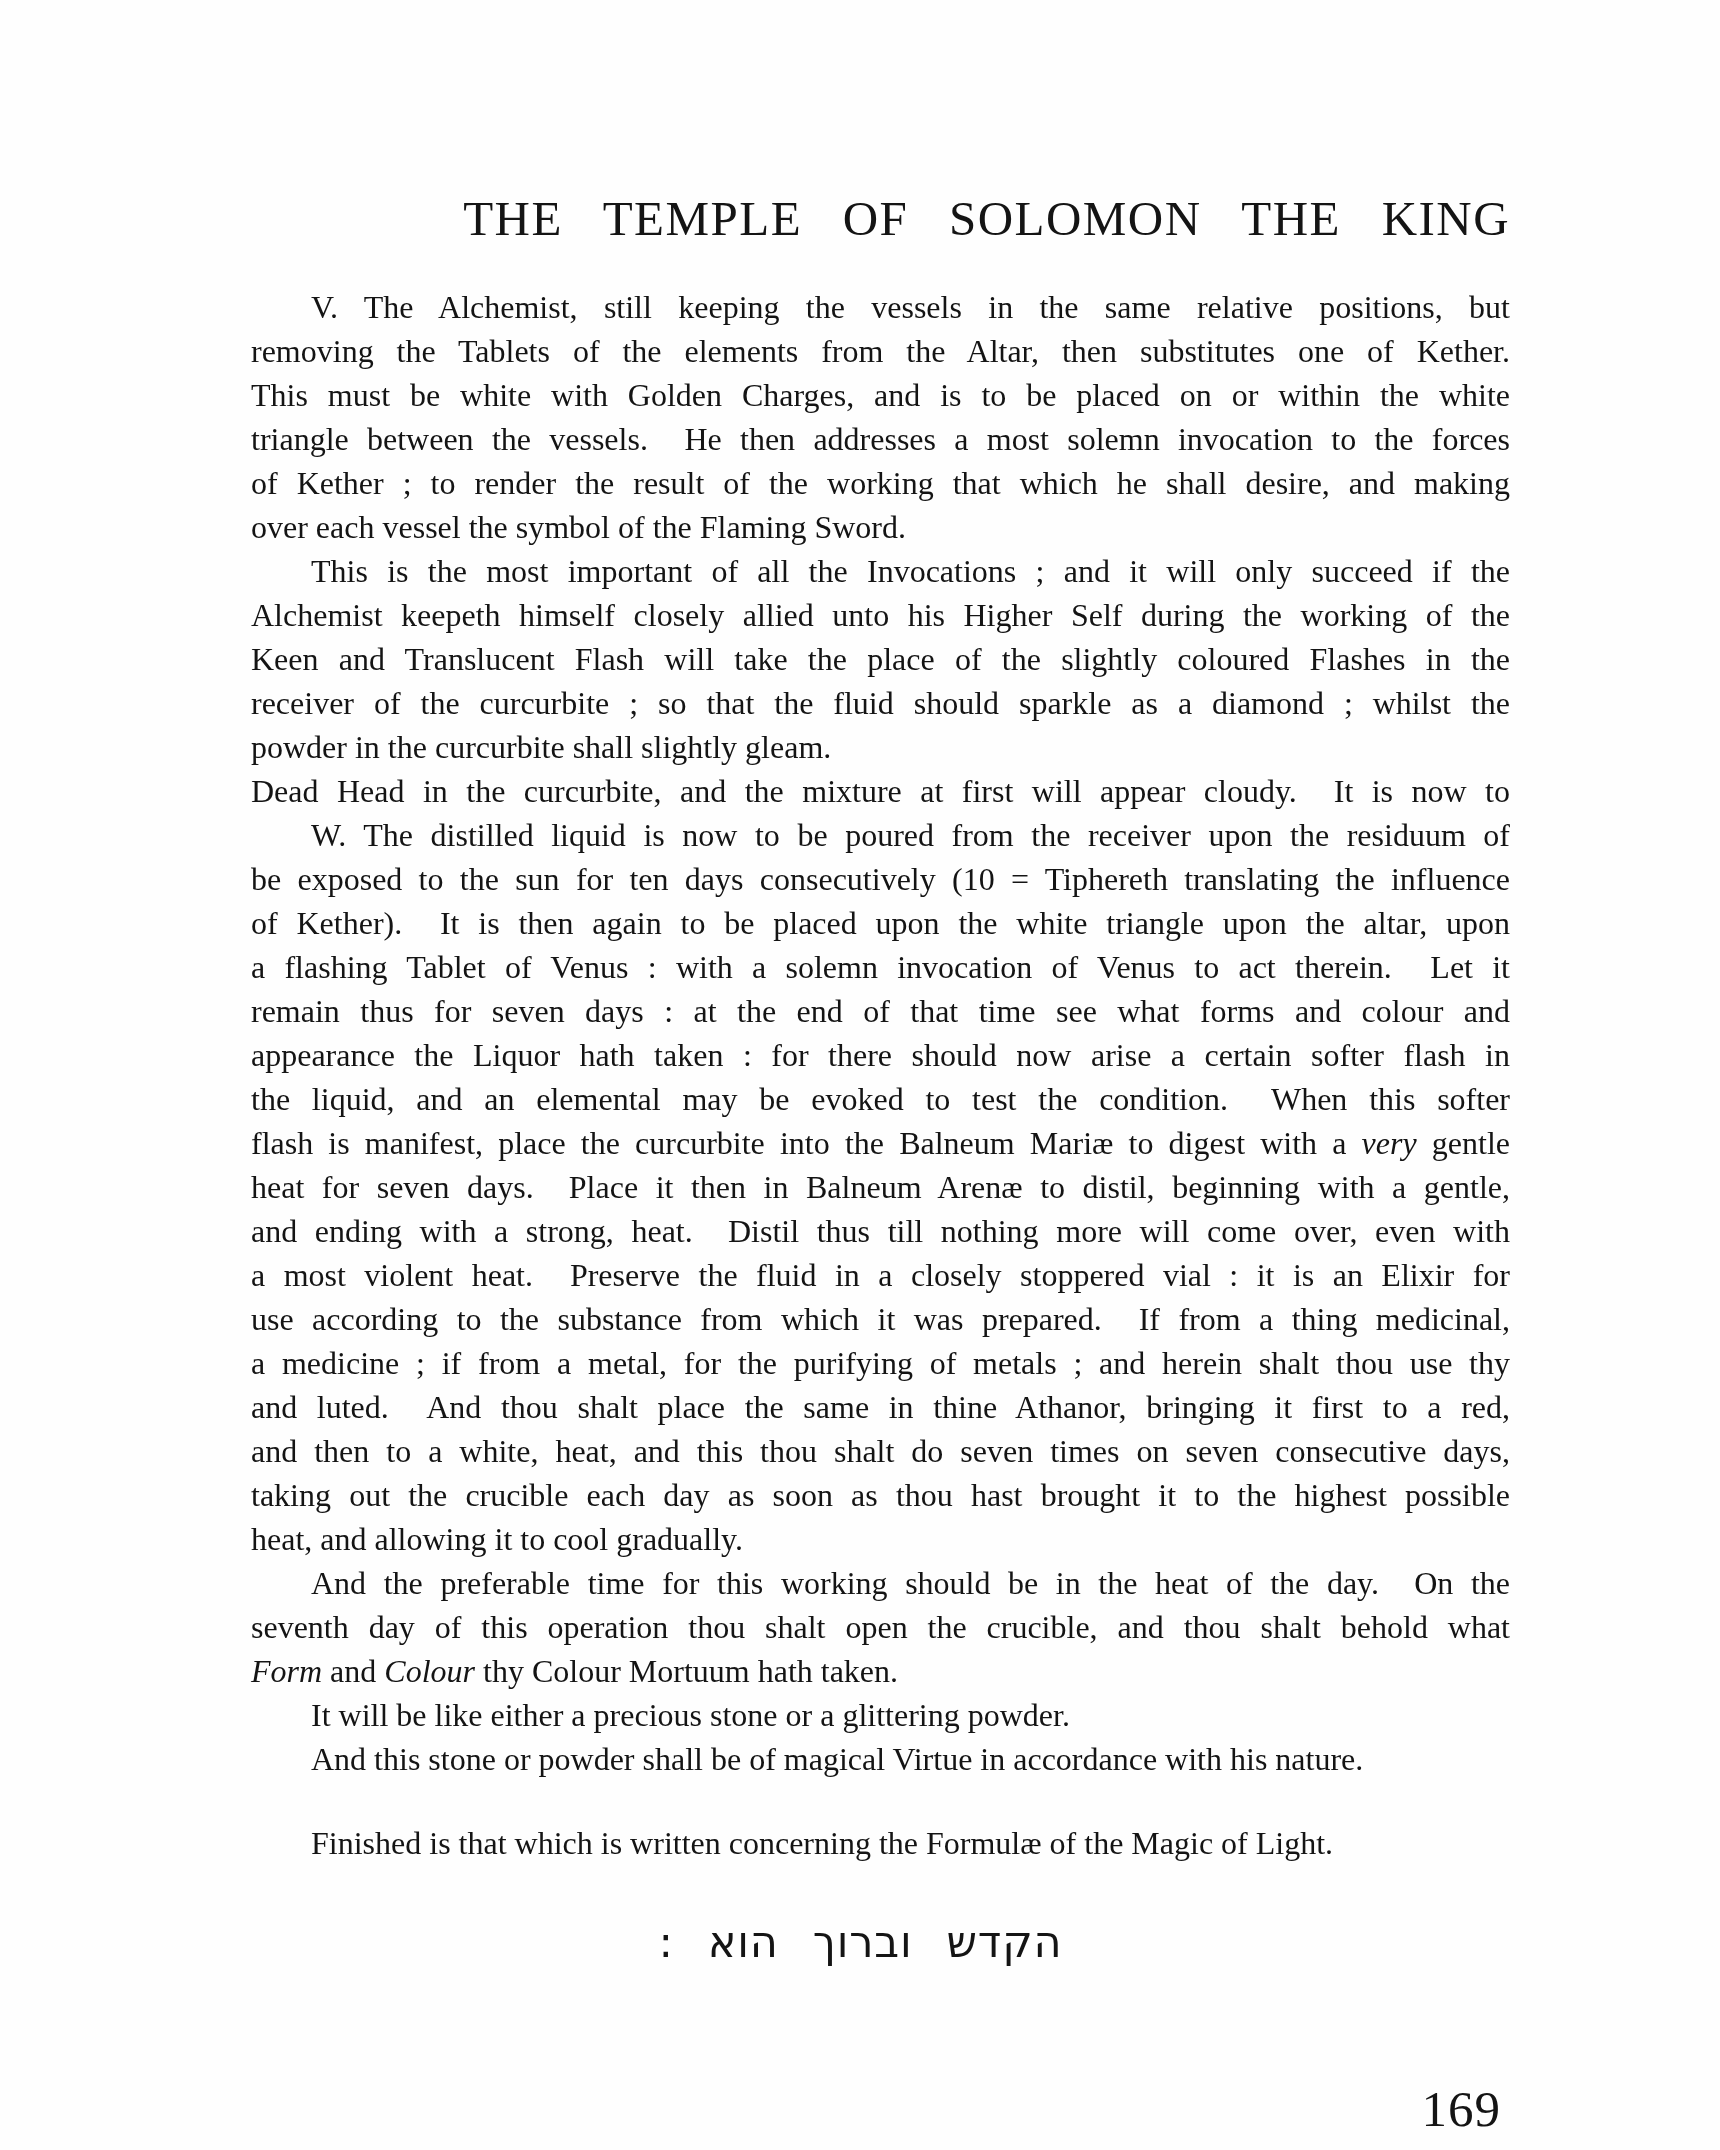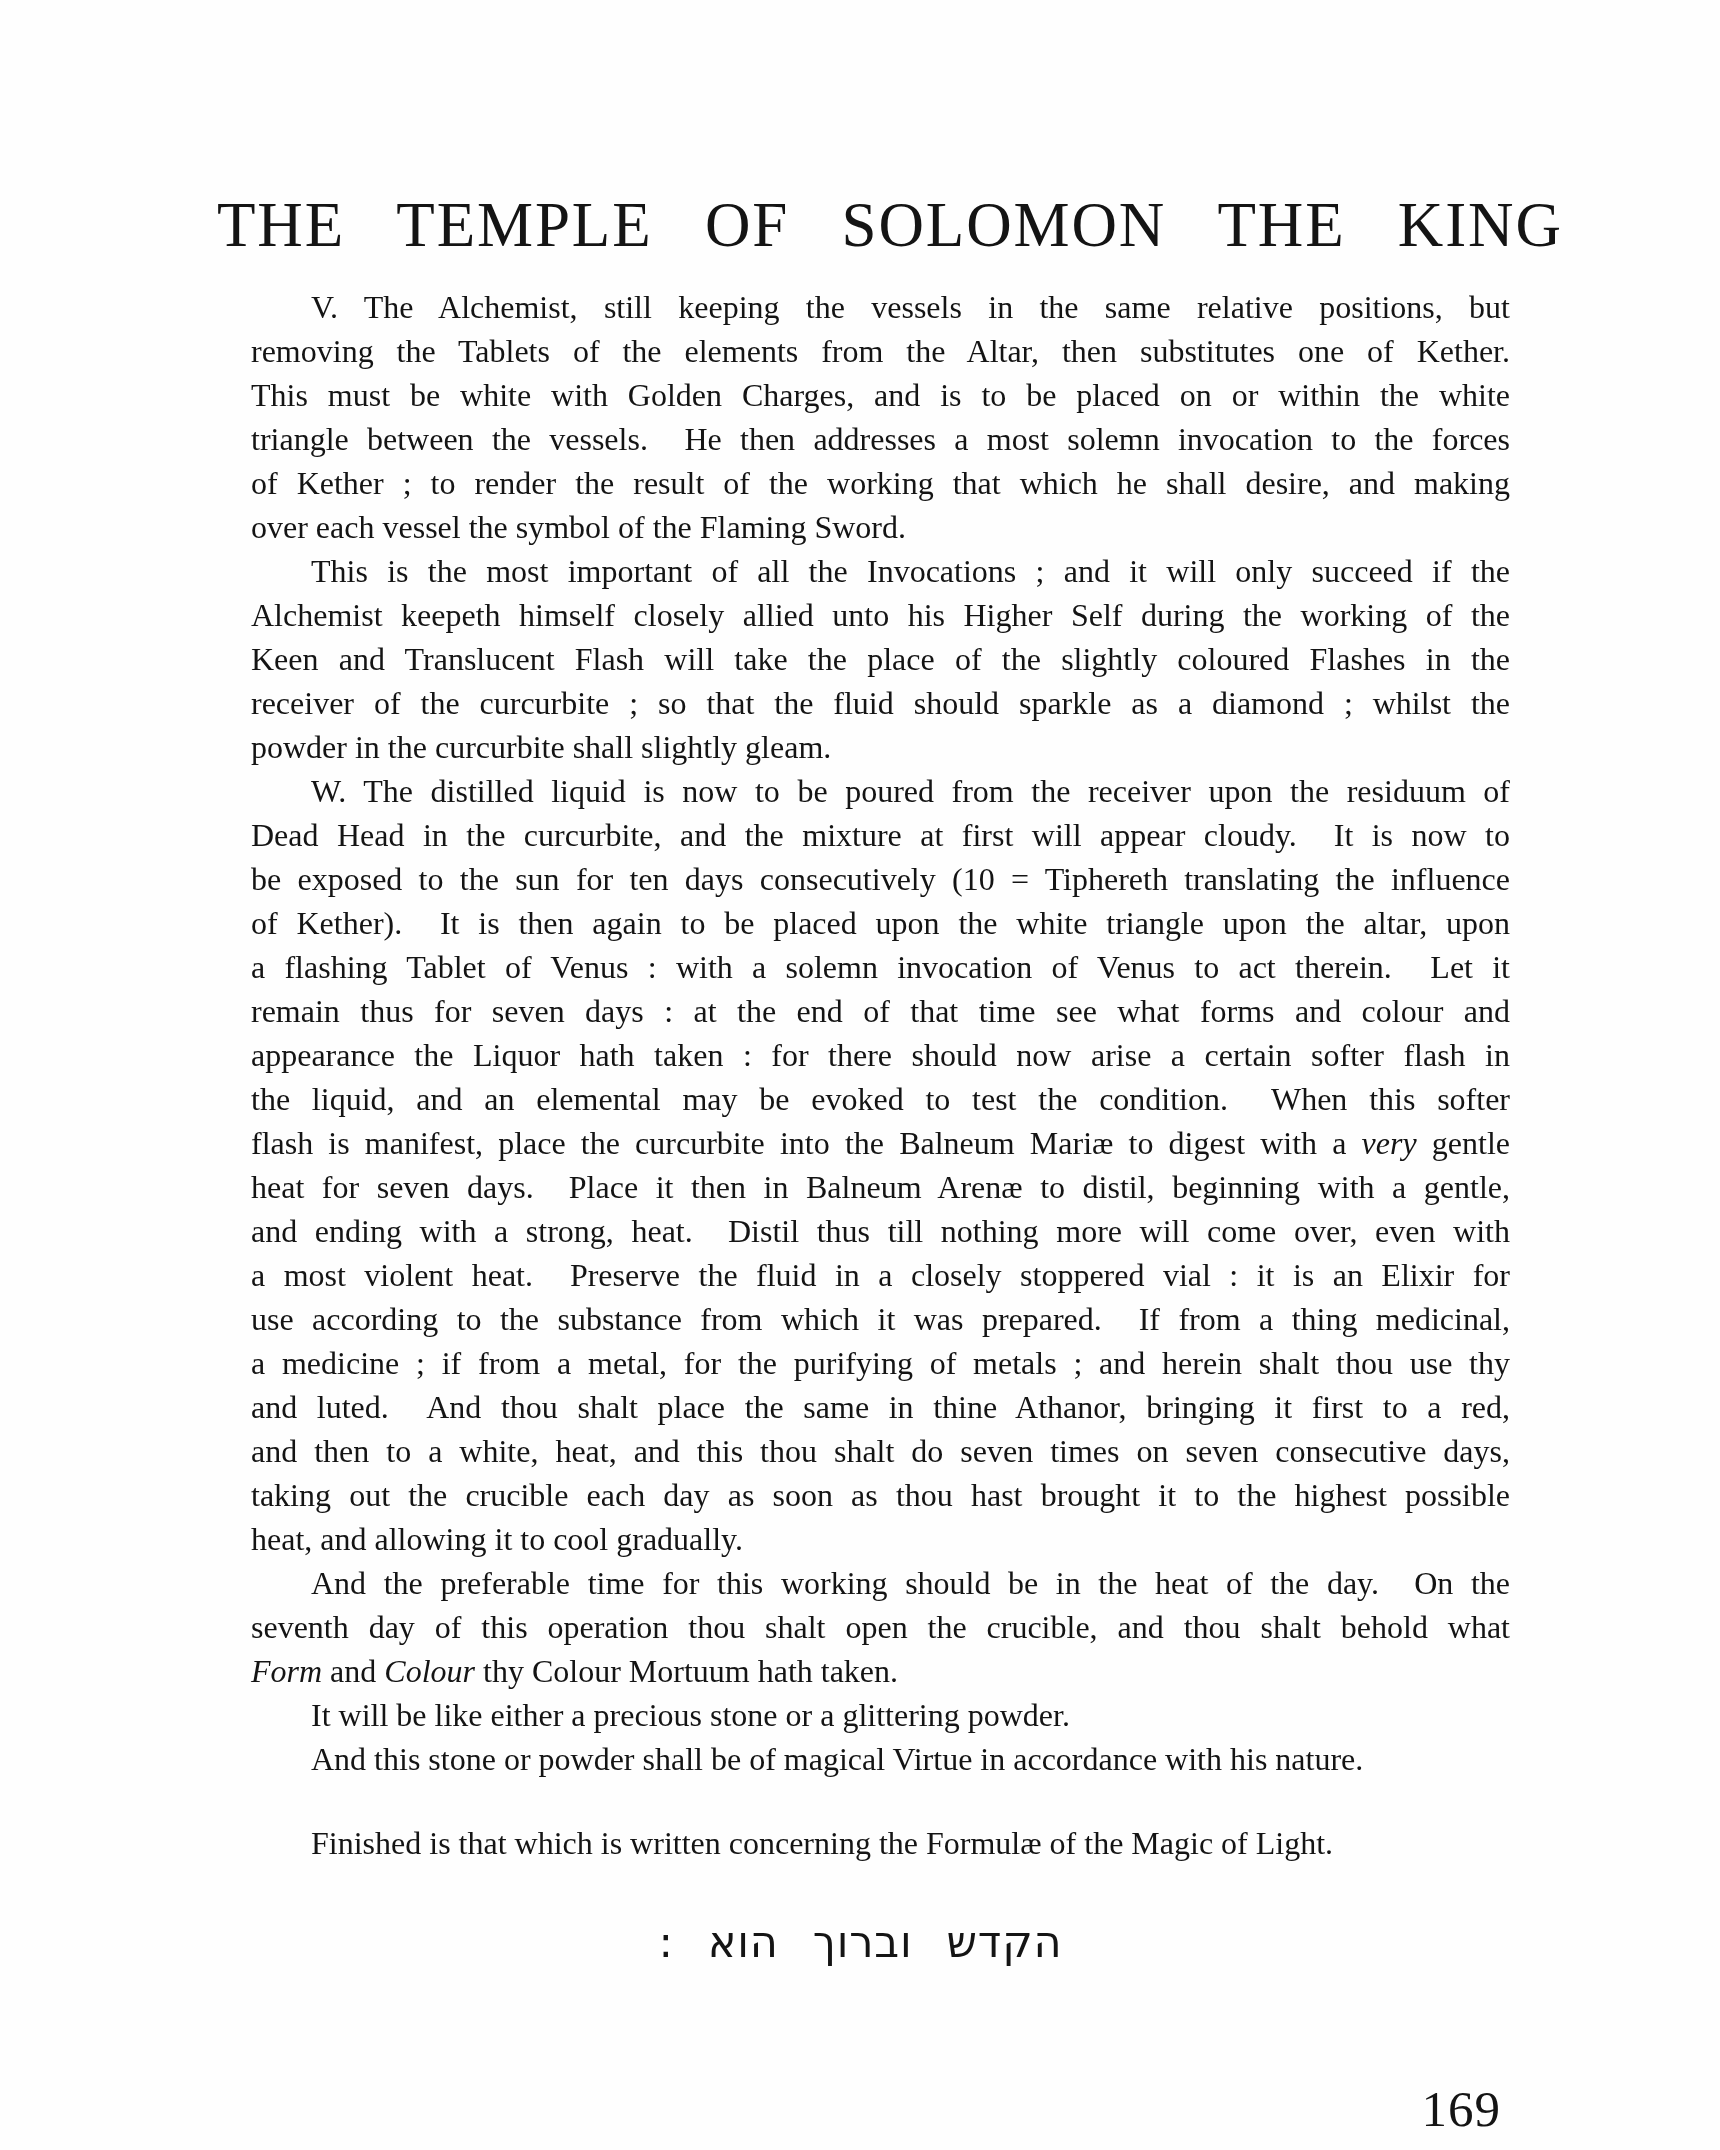--- a/index.html
+++ b/index.html
@@ -14,24 +14,24 @@
   #page {
     position: relative;
     width: 1721px;
     height: 2344px;
     overflow: hidden;
     background: #fefefe;
   }
   .page-title {
     position: absolute;
     top: 194px;
-    left: 217px;
+    left: 211px;
     width: 1299px;
-    text-align: left;
-    font-size: 63px;
+    text-align: right;
+    font-size: 49px;
     line-height: 1;
     letter-spacing: 0.03em;
     word-spacing: 0.55em;
     white-space: nowrap;
   }
   .body-block {
     position: absolute;
     top: 285px;
     left: 211px;
     width: 1299px;
@@ -90,22 +90,22 @@
         <div class="line last"><span>over each vessel the symbol of the Flaming Sword.</span></div>
       </div>
       <div class="para">
         <div class="line indent"><span>This is the most important of all the Invocations ; and it will only succeed if the</span></div>
         <div class="line"><span>Alchemist keepeth himself closely allied unto his Higher Self during the working of the</span></div>
         <div class="line"><span>Keen and Translucent Flash will take the place of the slightly coloured Flashes in the</span></div>
         <div class="line"><span>receiver of the curcurbite ; so that the fluid should sparkle as a diamond ; whilst the</span></div>
         <div class="line last"><span>powder in the curcurbite shall slightly gleam.</span></div>
       </div>
       <div class="para">
+        <div class="line"><span>Dead Head in the curcurbite, and the mixture at first will appear cloudy.&nbsp; It is now to</span></div>
         <div class="line indent"><span>W. The distilled liquid is now to be poured from the receiver upon the residuum of</span></div>
-        <div class="line"><span>Dead Head in the curcurbite, and the mixture at first will appear cloudy.&nbsp; It is now to</span></div>
         <div class="line"><span>be exposed to the sun for ten days consecutively (10 = Tiphereth translating the influence</span></div>
         <div class="line"><span>of Kether).&nbsp; It is then again to be placed upon the white triangle upon the altar, upon</span></div>
         <div class="line"><span>a flashing Tablet of Venus : with a solemn invocation of Venus to act therein.&nbsp; Let it</span></div>
         <div class="line"><span>remain thus for seven days : at the end of that time see what forms and colour and</span></div>
         <div class="line"><span>appearance the Liquor hath taken : for there should now arise a certain softer flash in</span></div>
         <div class="line"><span>the liquid, and an elemental may be evoked to test the condition.&nbsp; When this softer</span></div>
         <div class="line"><span>flash is manifest, place the curcurbite into the Balneum Mariæ to digest with a </span><span class="it">very</span><span> gentle</span></div>
         <div class="line"><span>heat for seven days.&nbsp; Place it then in Balneum Arenæ to distil, beginning with a gentle,</span></div>
         <div class="line"><span>and ending with a strong, heat.&nbsp; Distil thus till nothing more will come over, even with</span></div>
         <div class="line"><span>a most violent heat.&nbsp; Preserve the fluid in a closely stoppered vial : it is an Elixir for</span></div>

